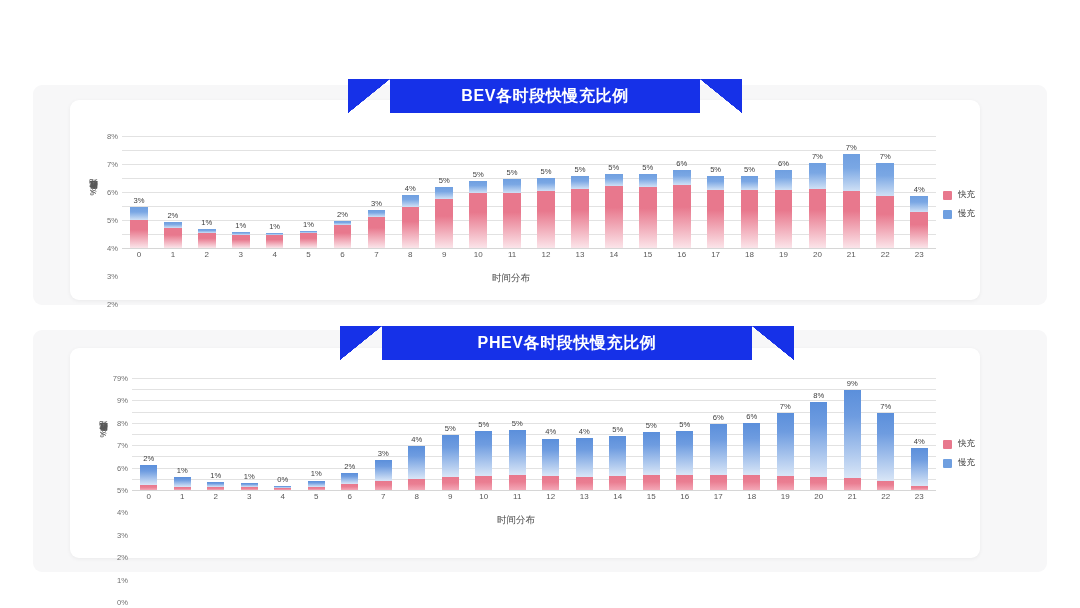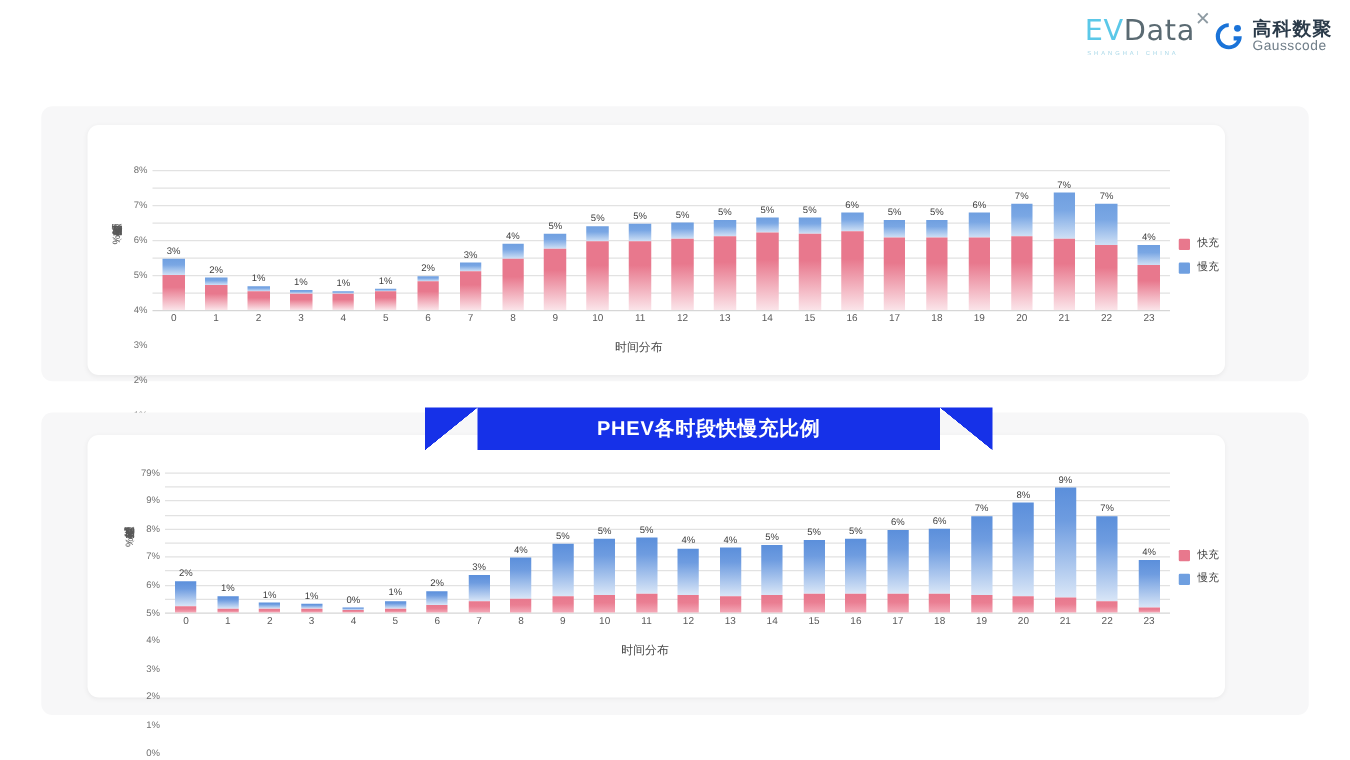--- a/index.html
+++ b/index.html
@@ -141,45 +141,26 @@
   .legend-2 { left: 943px; top: 438px; }
   .legend-item { display:flex; align-items:center; gap:6px; }
   .legend-swatch { width:9px; height:9px; border-radius:1px; }
   .legend-text { font-size: 8.5px; color:#3d3d3d; }
 </style>
 </head>
 <body>
 
 <div class="page">
 
-  <div class="brand-bar">
-
-    <div class="evdata-logo">
-      <div class="evdata-word">
-        <span>EV</span><span class="dk">Data</span><span class="evdata-x">✕</span>
-      </div>
-      <div class="evdata-sub">SHANGHAI CHINA</div>
-    </div>
-
-    <div class="gauss">
-      <div class="gauss-mark">
-        <svg viewBox="0 0 32 32" width="26" height="26" aria-hidden="true">
-          <path d="M16 3.2 A12.8 12.8 0 1 0 28.8 16 L20.8 16 L20.8 20.2 L24.2 20.2 A9 9 0 1 1 16 7 Z" fill="#1a73d8"></path>
-          <circle cx="24.6" cy="8.2" r="3.4" fill="#1a73d8"></circle>
-        </svg>
-      </div>
-      <div class="gauss-text">
-        <span class="gauss-cn">高科数聚</span>
-        <span class="gauss-en">Gausscode</span>
-      </div>
-    </div>
-  </div>
 
   <div class="panel panel-1"></div>
   <div class="inner-card inner-1"></div>
+  <div class="ribbon ribbon-1">
+    <span>BEV各时段快慢充比例</span>
+  </div>
 
   <div class="chart-wrap chart-1 c1" id="chart1">
     <div class="ylabel">
       <span>各时段充电次数占比（%）</span>
     </div>
     <div class="plot">
       <div class="gridlines">
           <div class="gridline base" style="top: 112px;">
             <div class="ytick" style="top: 112px;">0%</div>
           </div>

